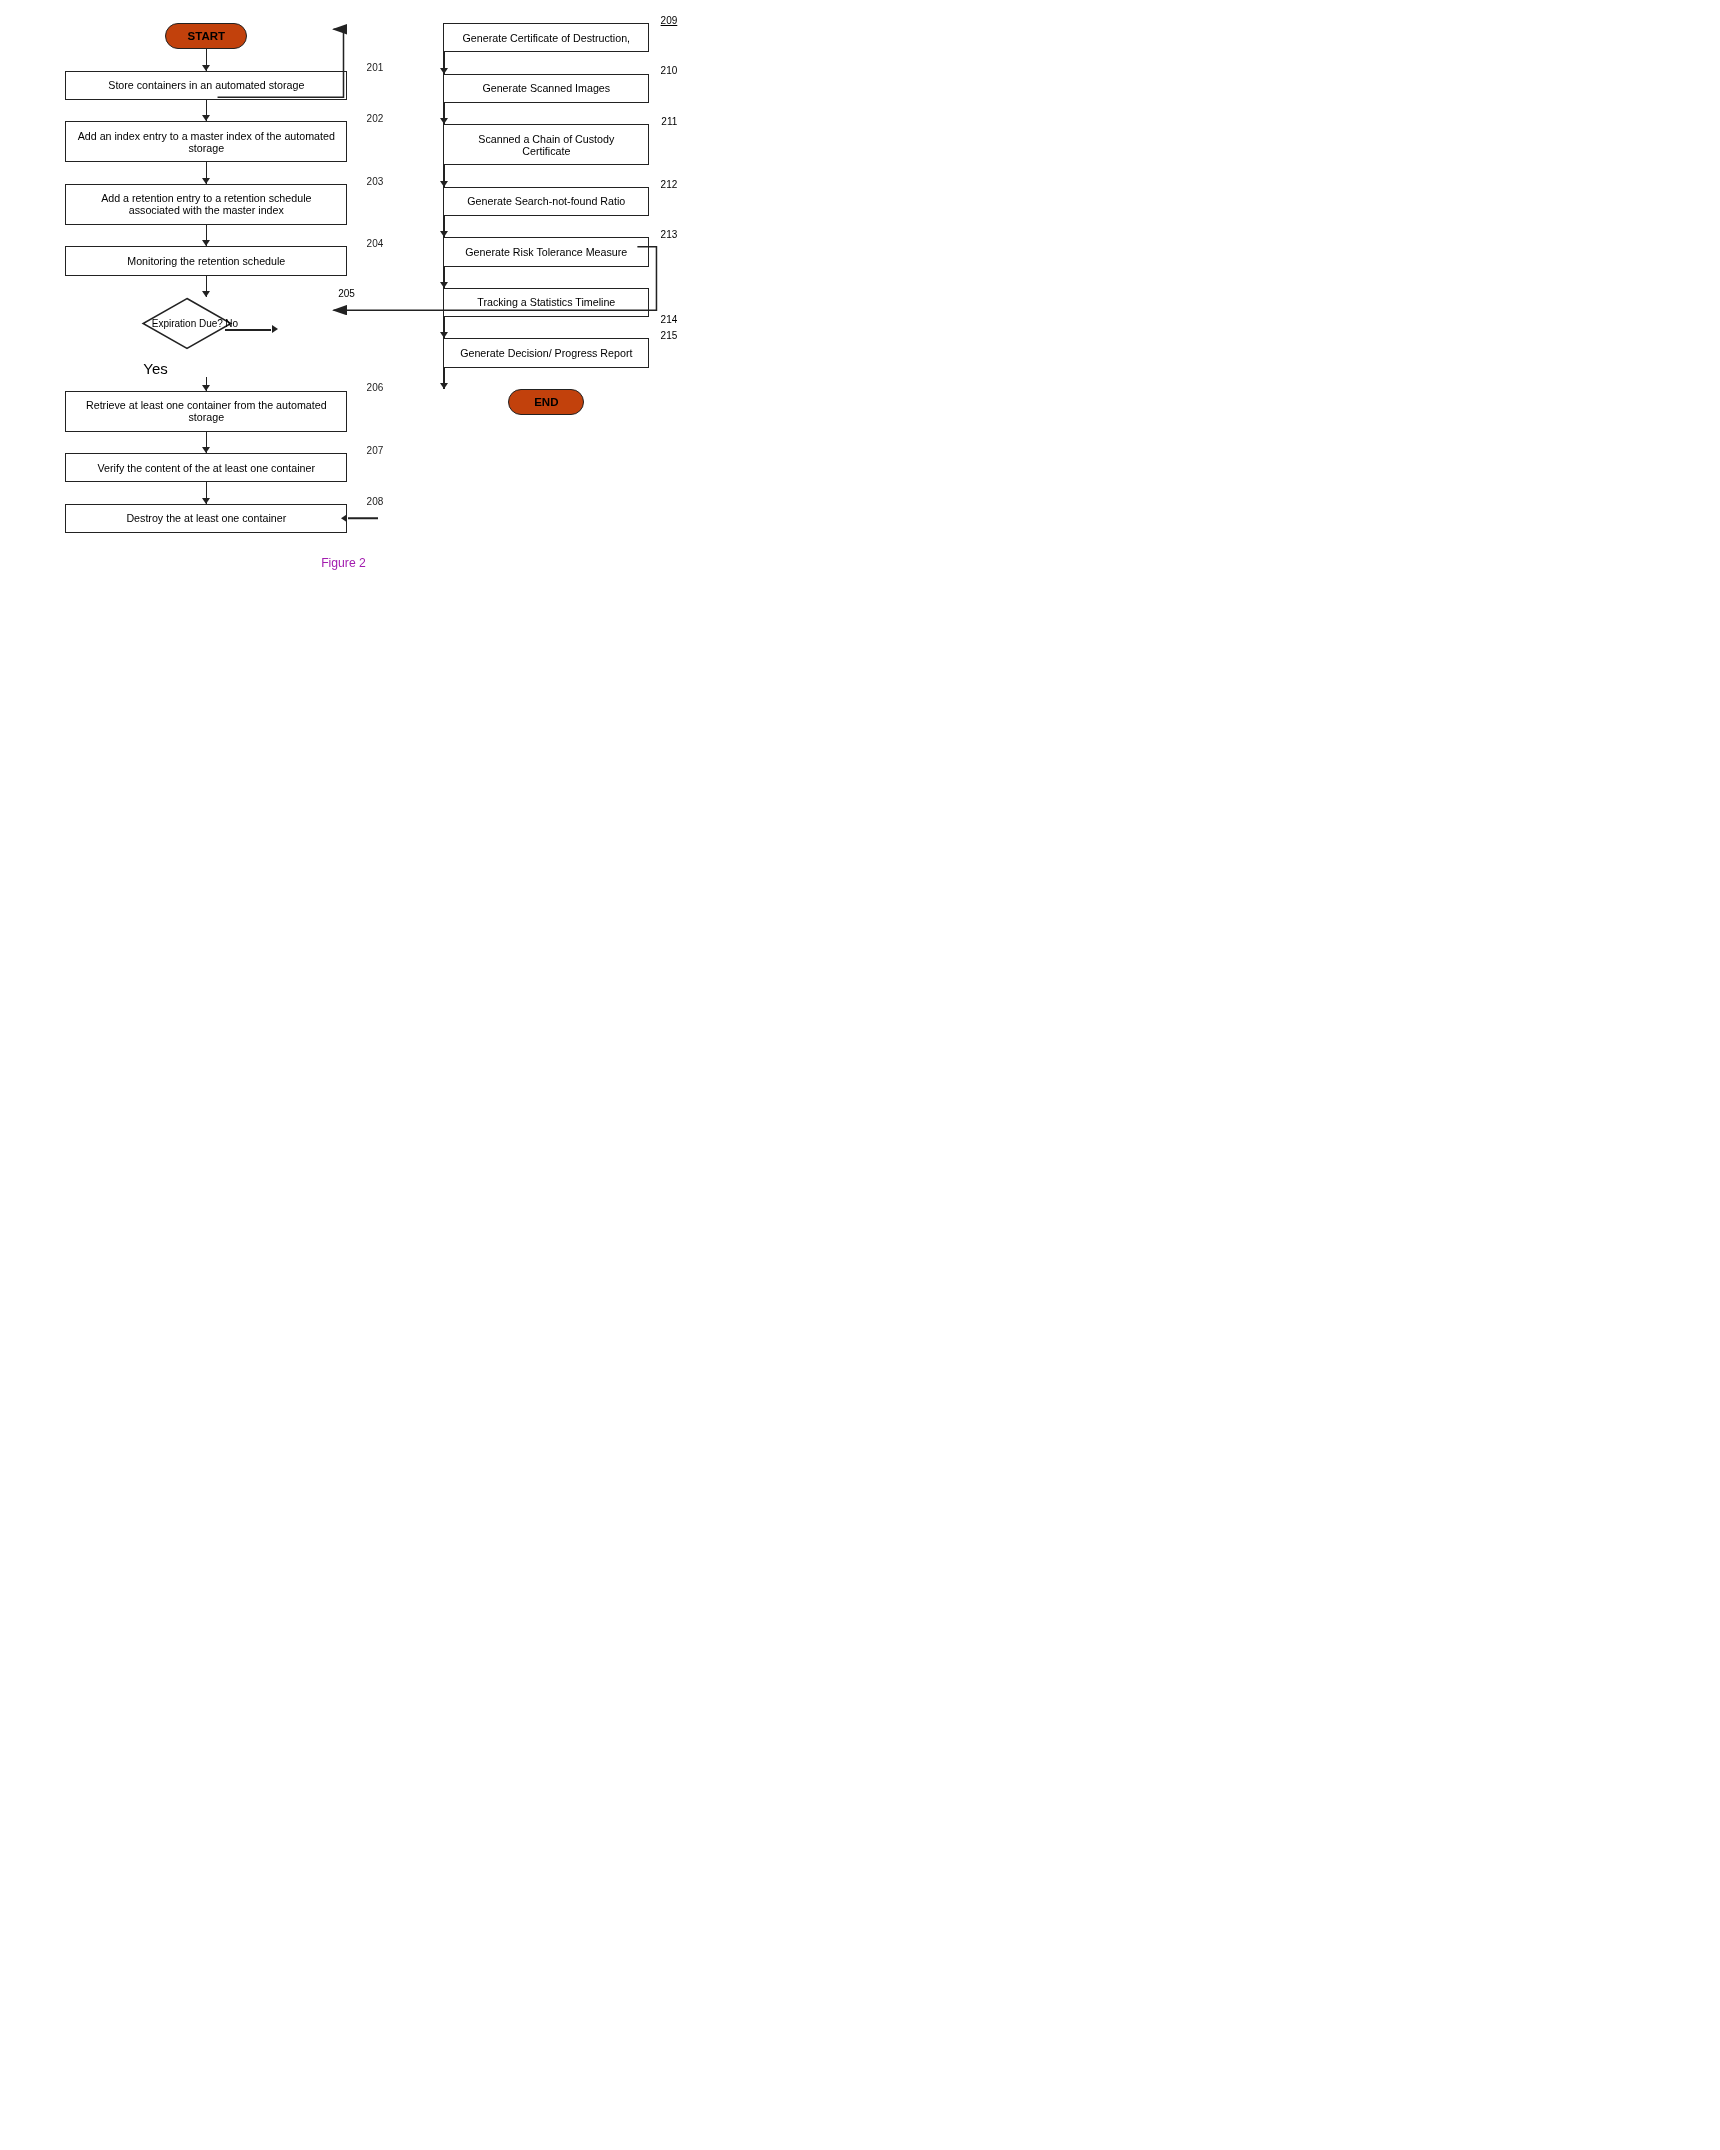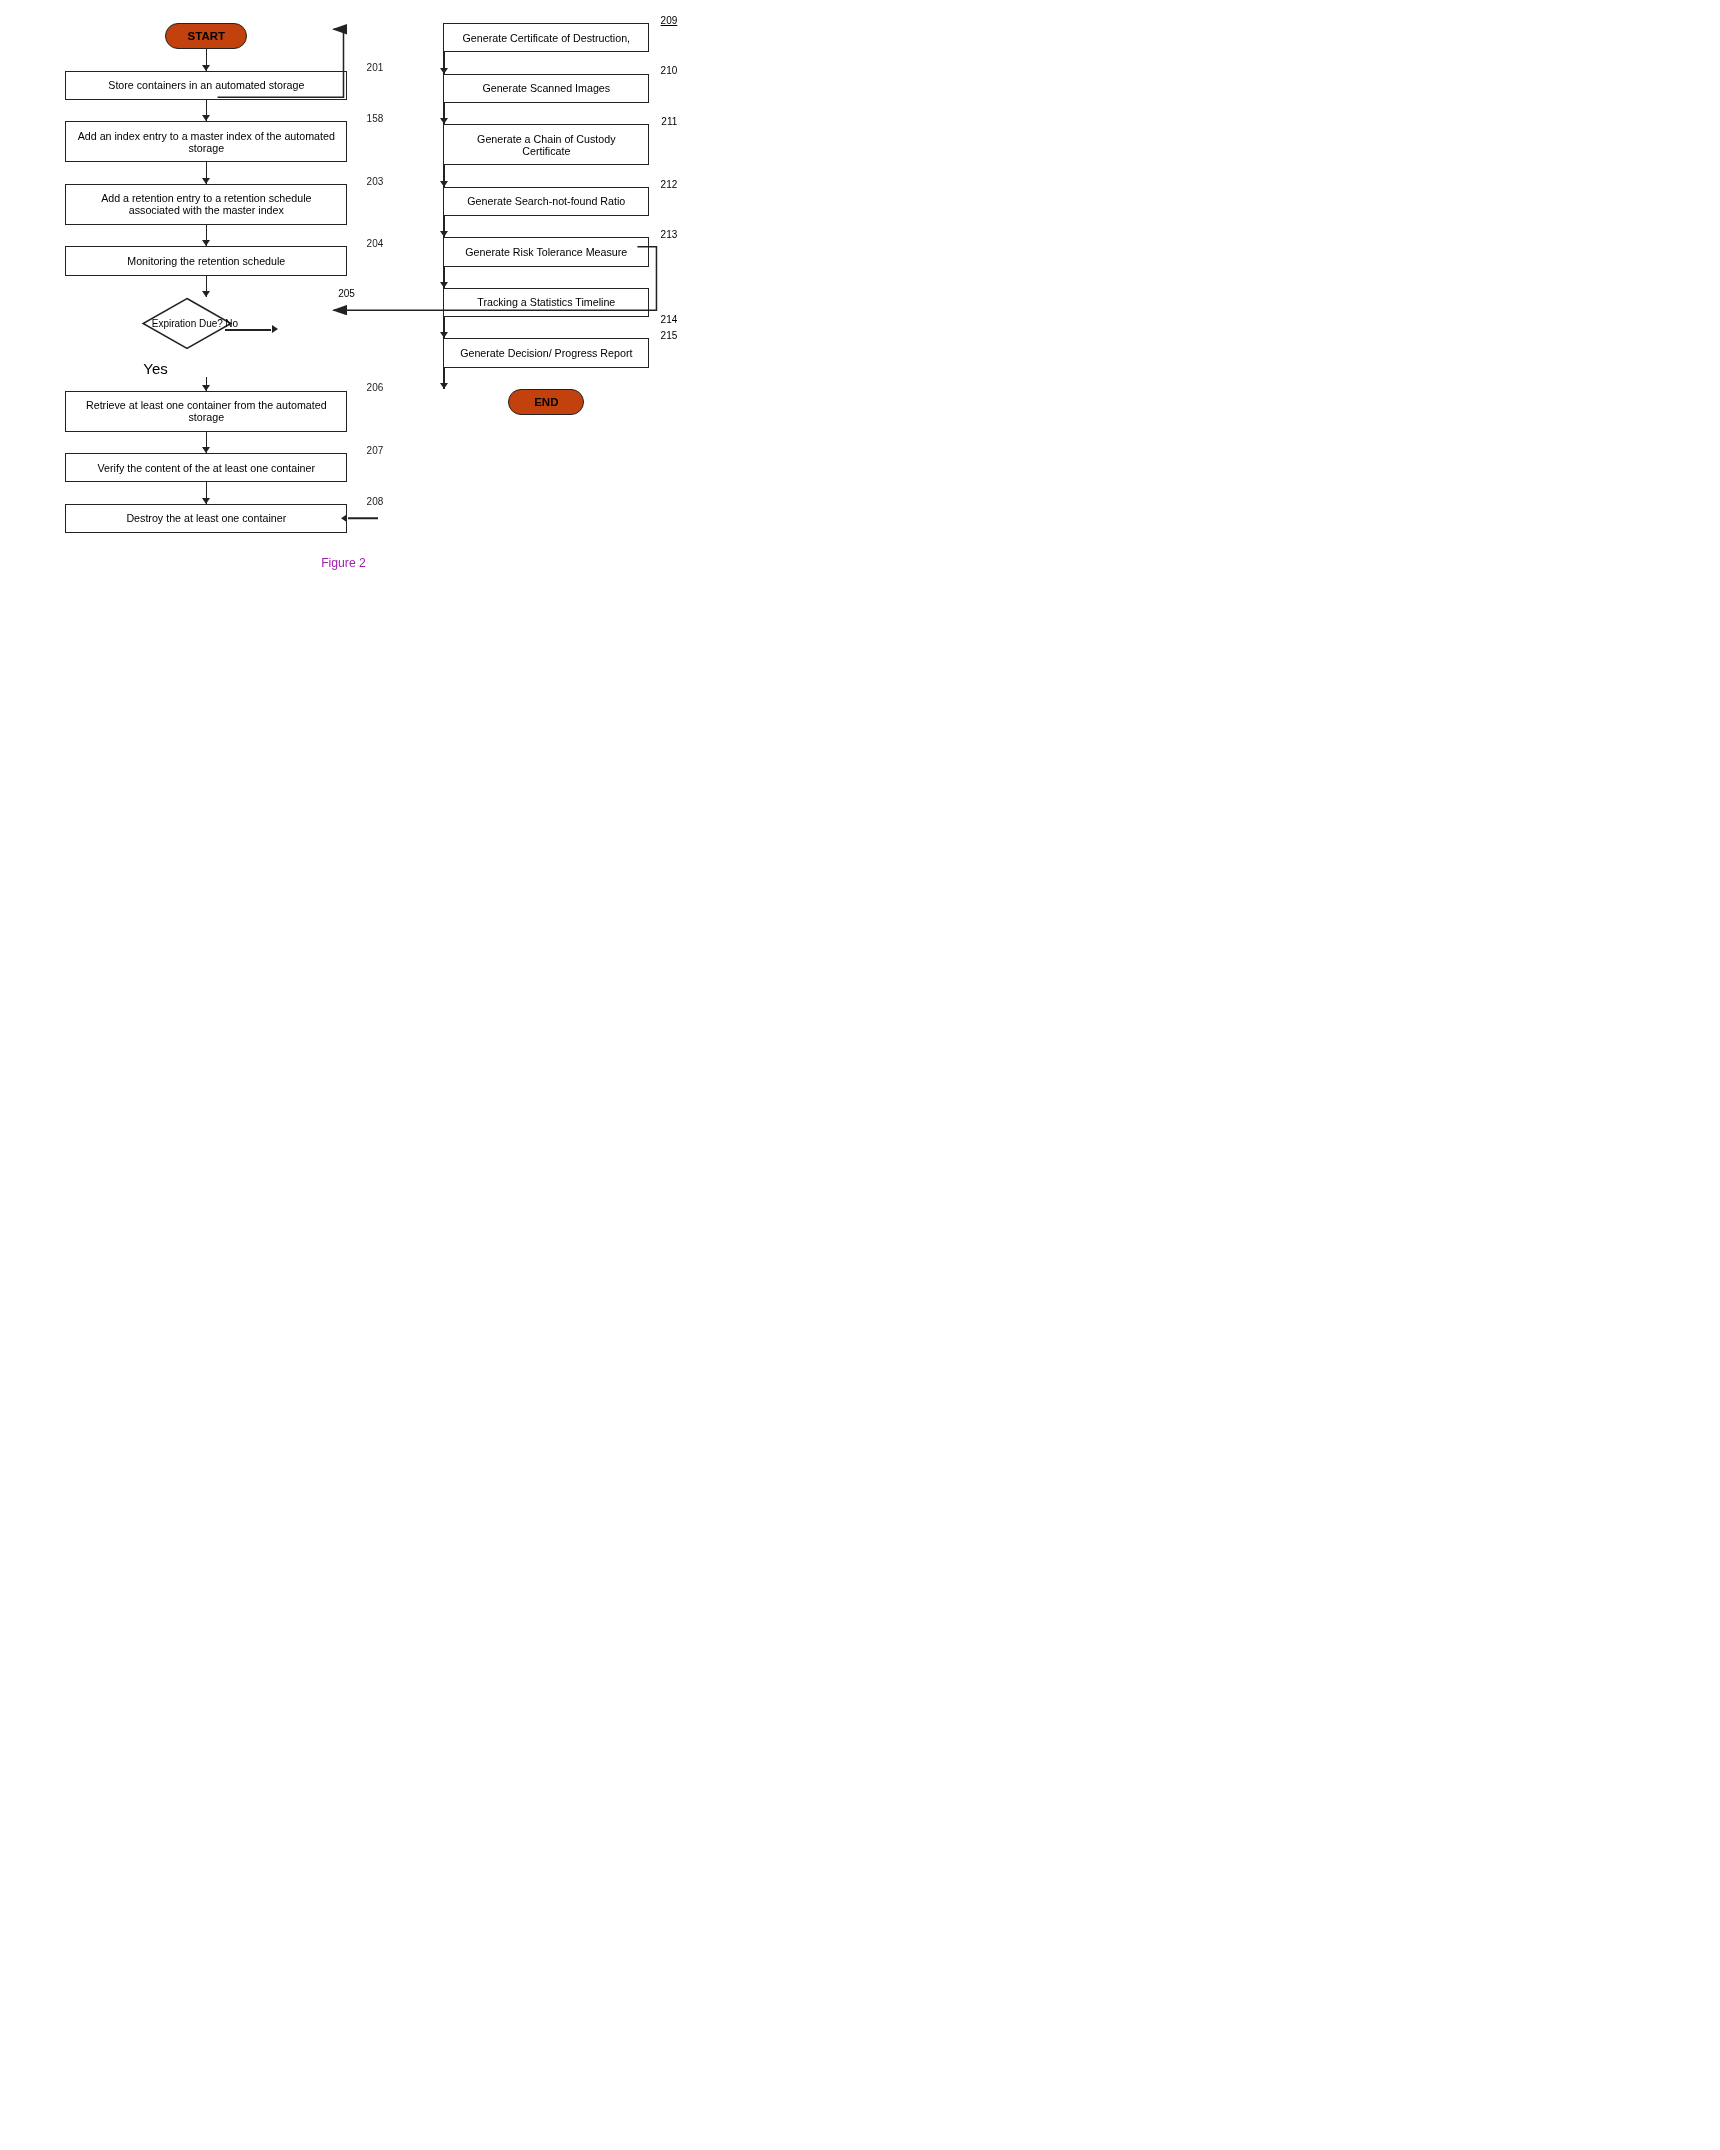--- a/index.html
+++ b/index.html
@@ -155,21 +155,21 @@
           <span>Store containers in an automated storage</span>
           <span class="step-num">201</span>
         </div>
       </div>
 
       <div class="arrow-down" style="height:21.4px;"></div>
 
       <div class="box-wrap">
         <div class="fc-box fc-box-left">
           <span>Add an index entry to a master index of the automated storage</span>
-          <span class="step-num">158</span>
+          <span class="step-num">202</span>
         </div>
       </div>
 
       <div class="arrow-down" style="height:21.4px;"></div>
 
       <div class="box-wrap">
         <div class="fc-box fc-box-left">
           <span>Add a retention entry to a retention schedule associated with the master index</span>
           <span class="step-num">203</span>
         </div>
@@ -260,21 +260,21 @@
         <div class="fc-box fc-box-right">
           <span>Generate Scanned Images</span>
           <span style="position:absolute;right:-29px;top:-9.2px;font-size:10px;">210</span>
         </div>
       </div>
 
       <div class="arrow-down" style="height:21.4px;"></div>
 
       <div style="position:relative;">
         <div class="fc-box fc-box-right">
-          <span>Generate a Chain of Custody Certificate</span>
+          <span>Scanned a Chain of Custody Certificate</span>
           <span style="position:absolute;right:-29px;top:-9.2px;font-size:10px;">211</span>
         </div>
       </div>
 
       <div class="arrow-down" style="height:21.4px;"></div>
 
       <div style="position:relative;">
         <div class="fc-box fc-box-right">
           <span>Generate Search-not-found Ratio</span>
           <span style="position:absolute;right:-29px;top:-9.2px;font-size:10px;">212</span>

